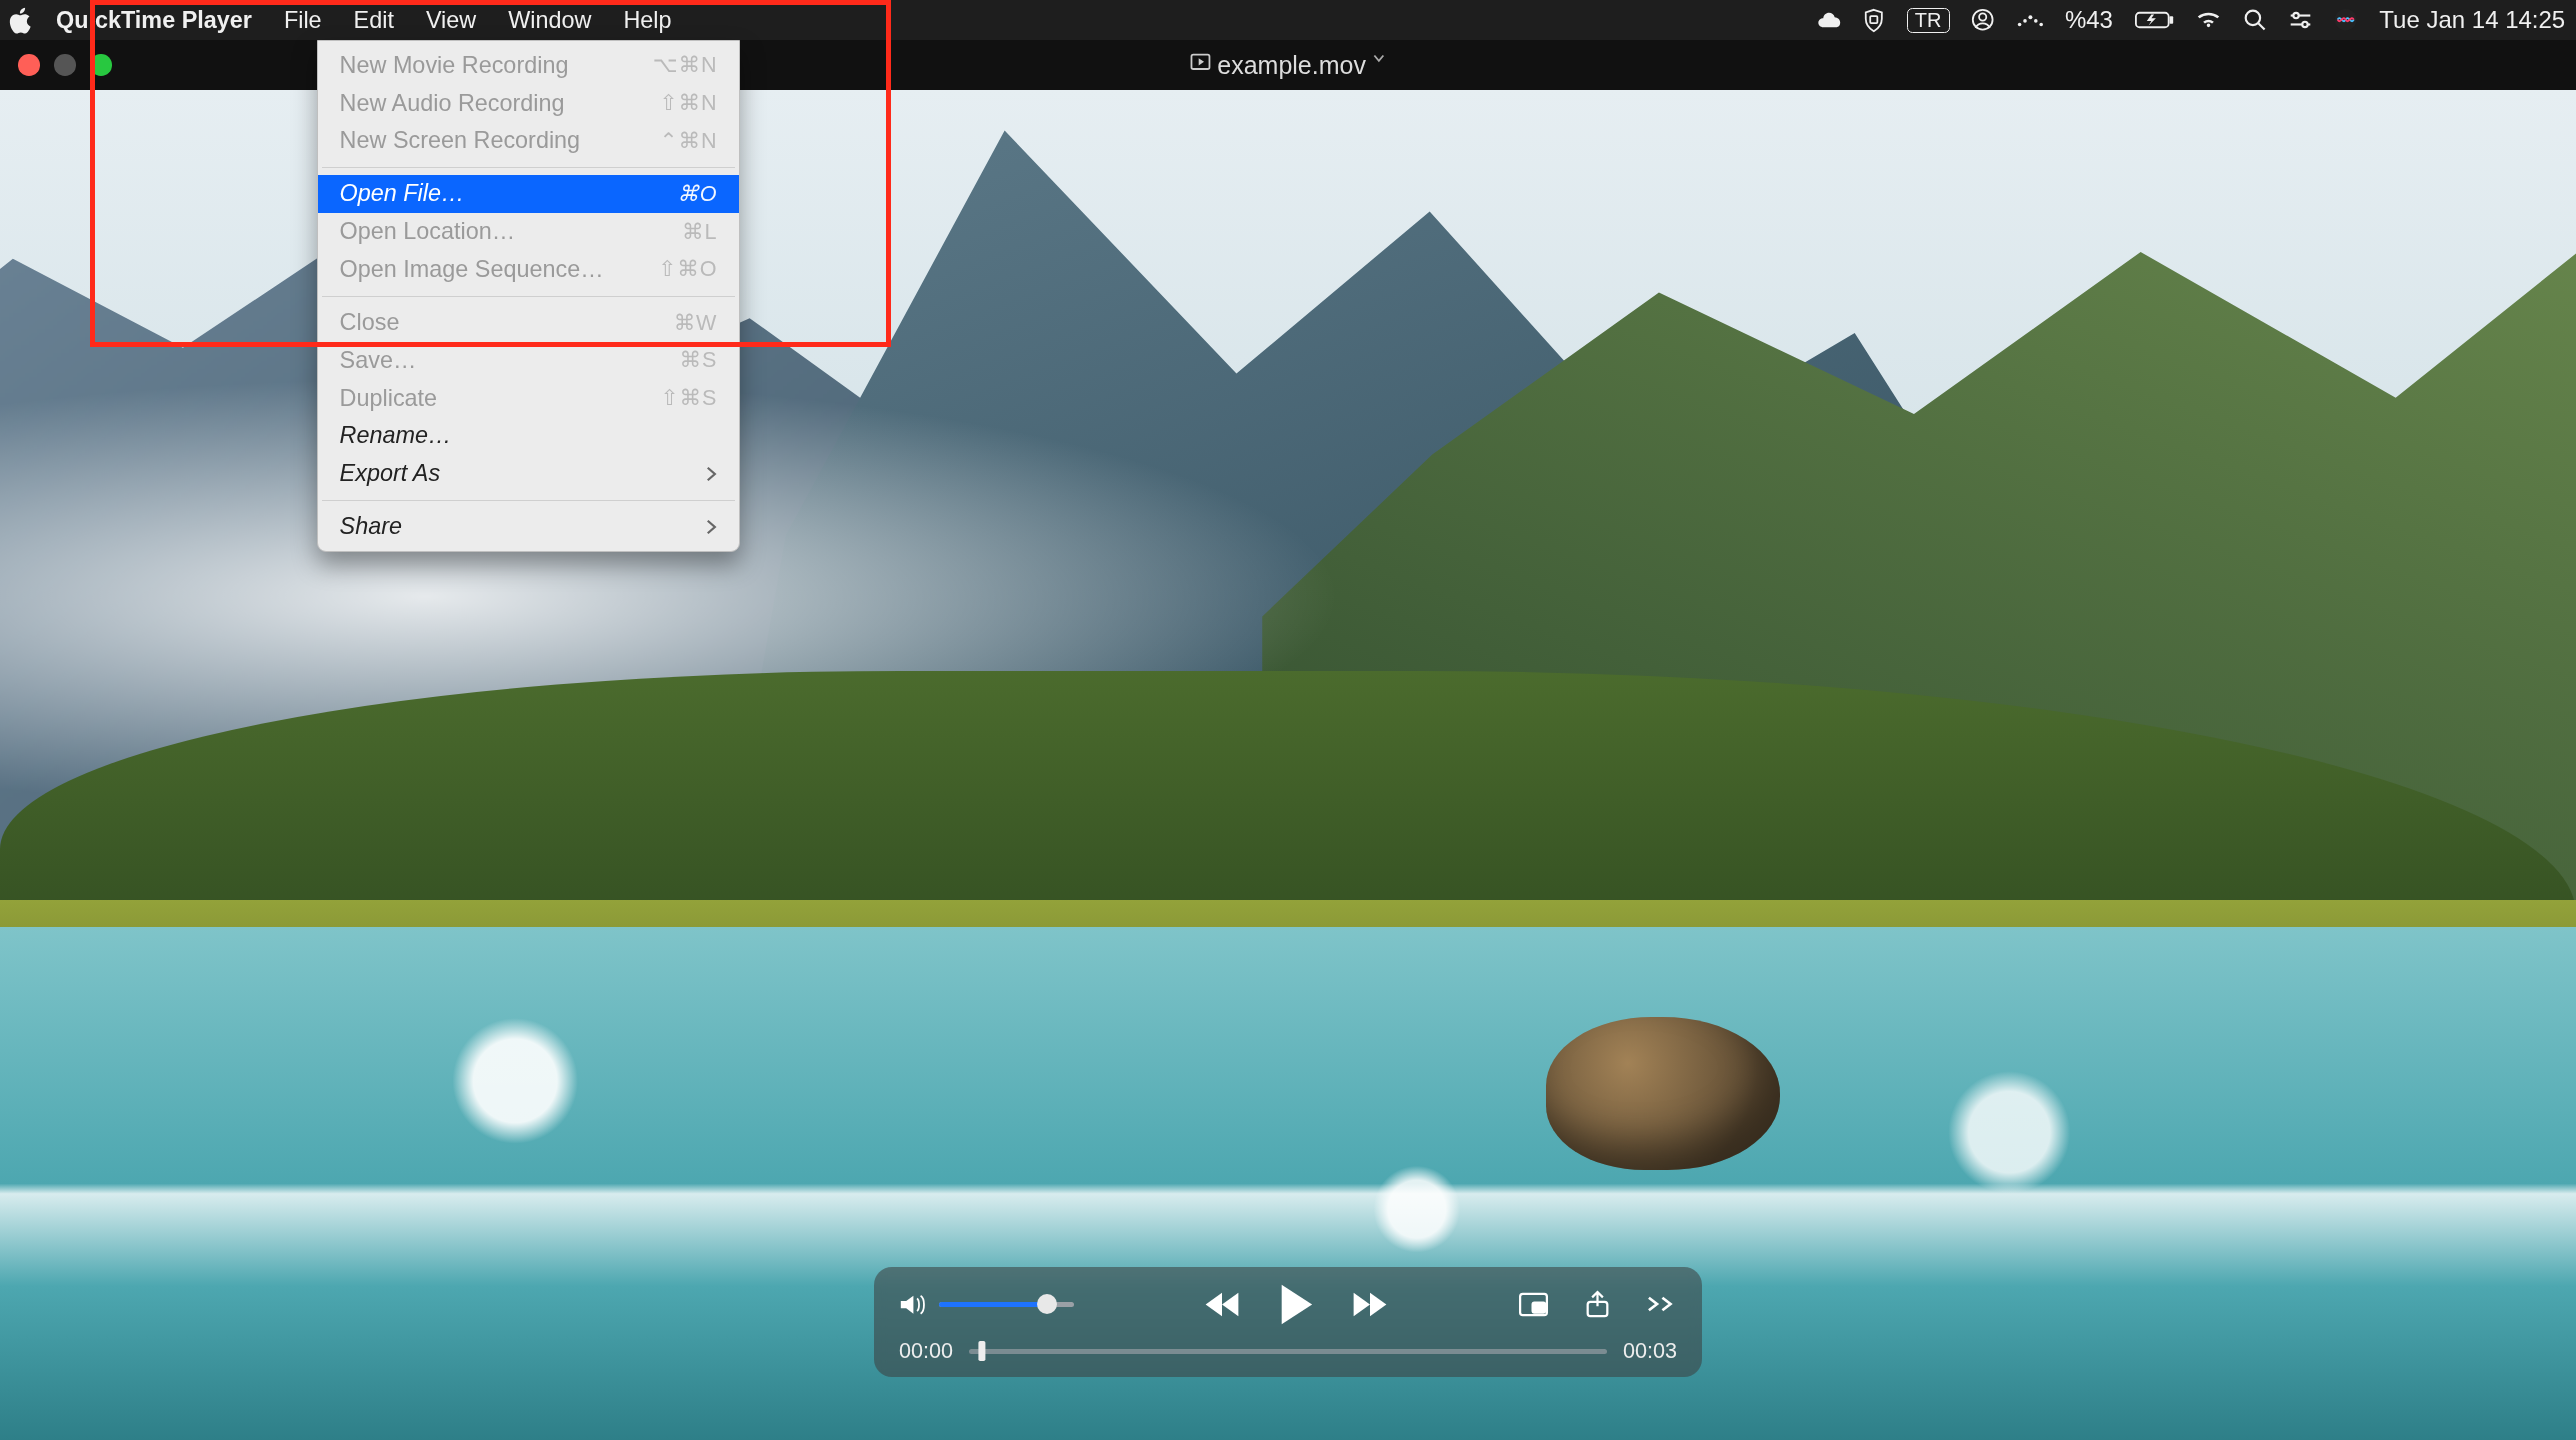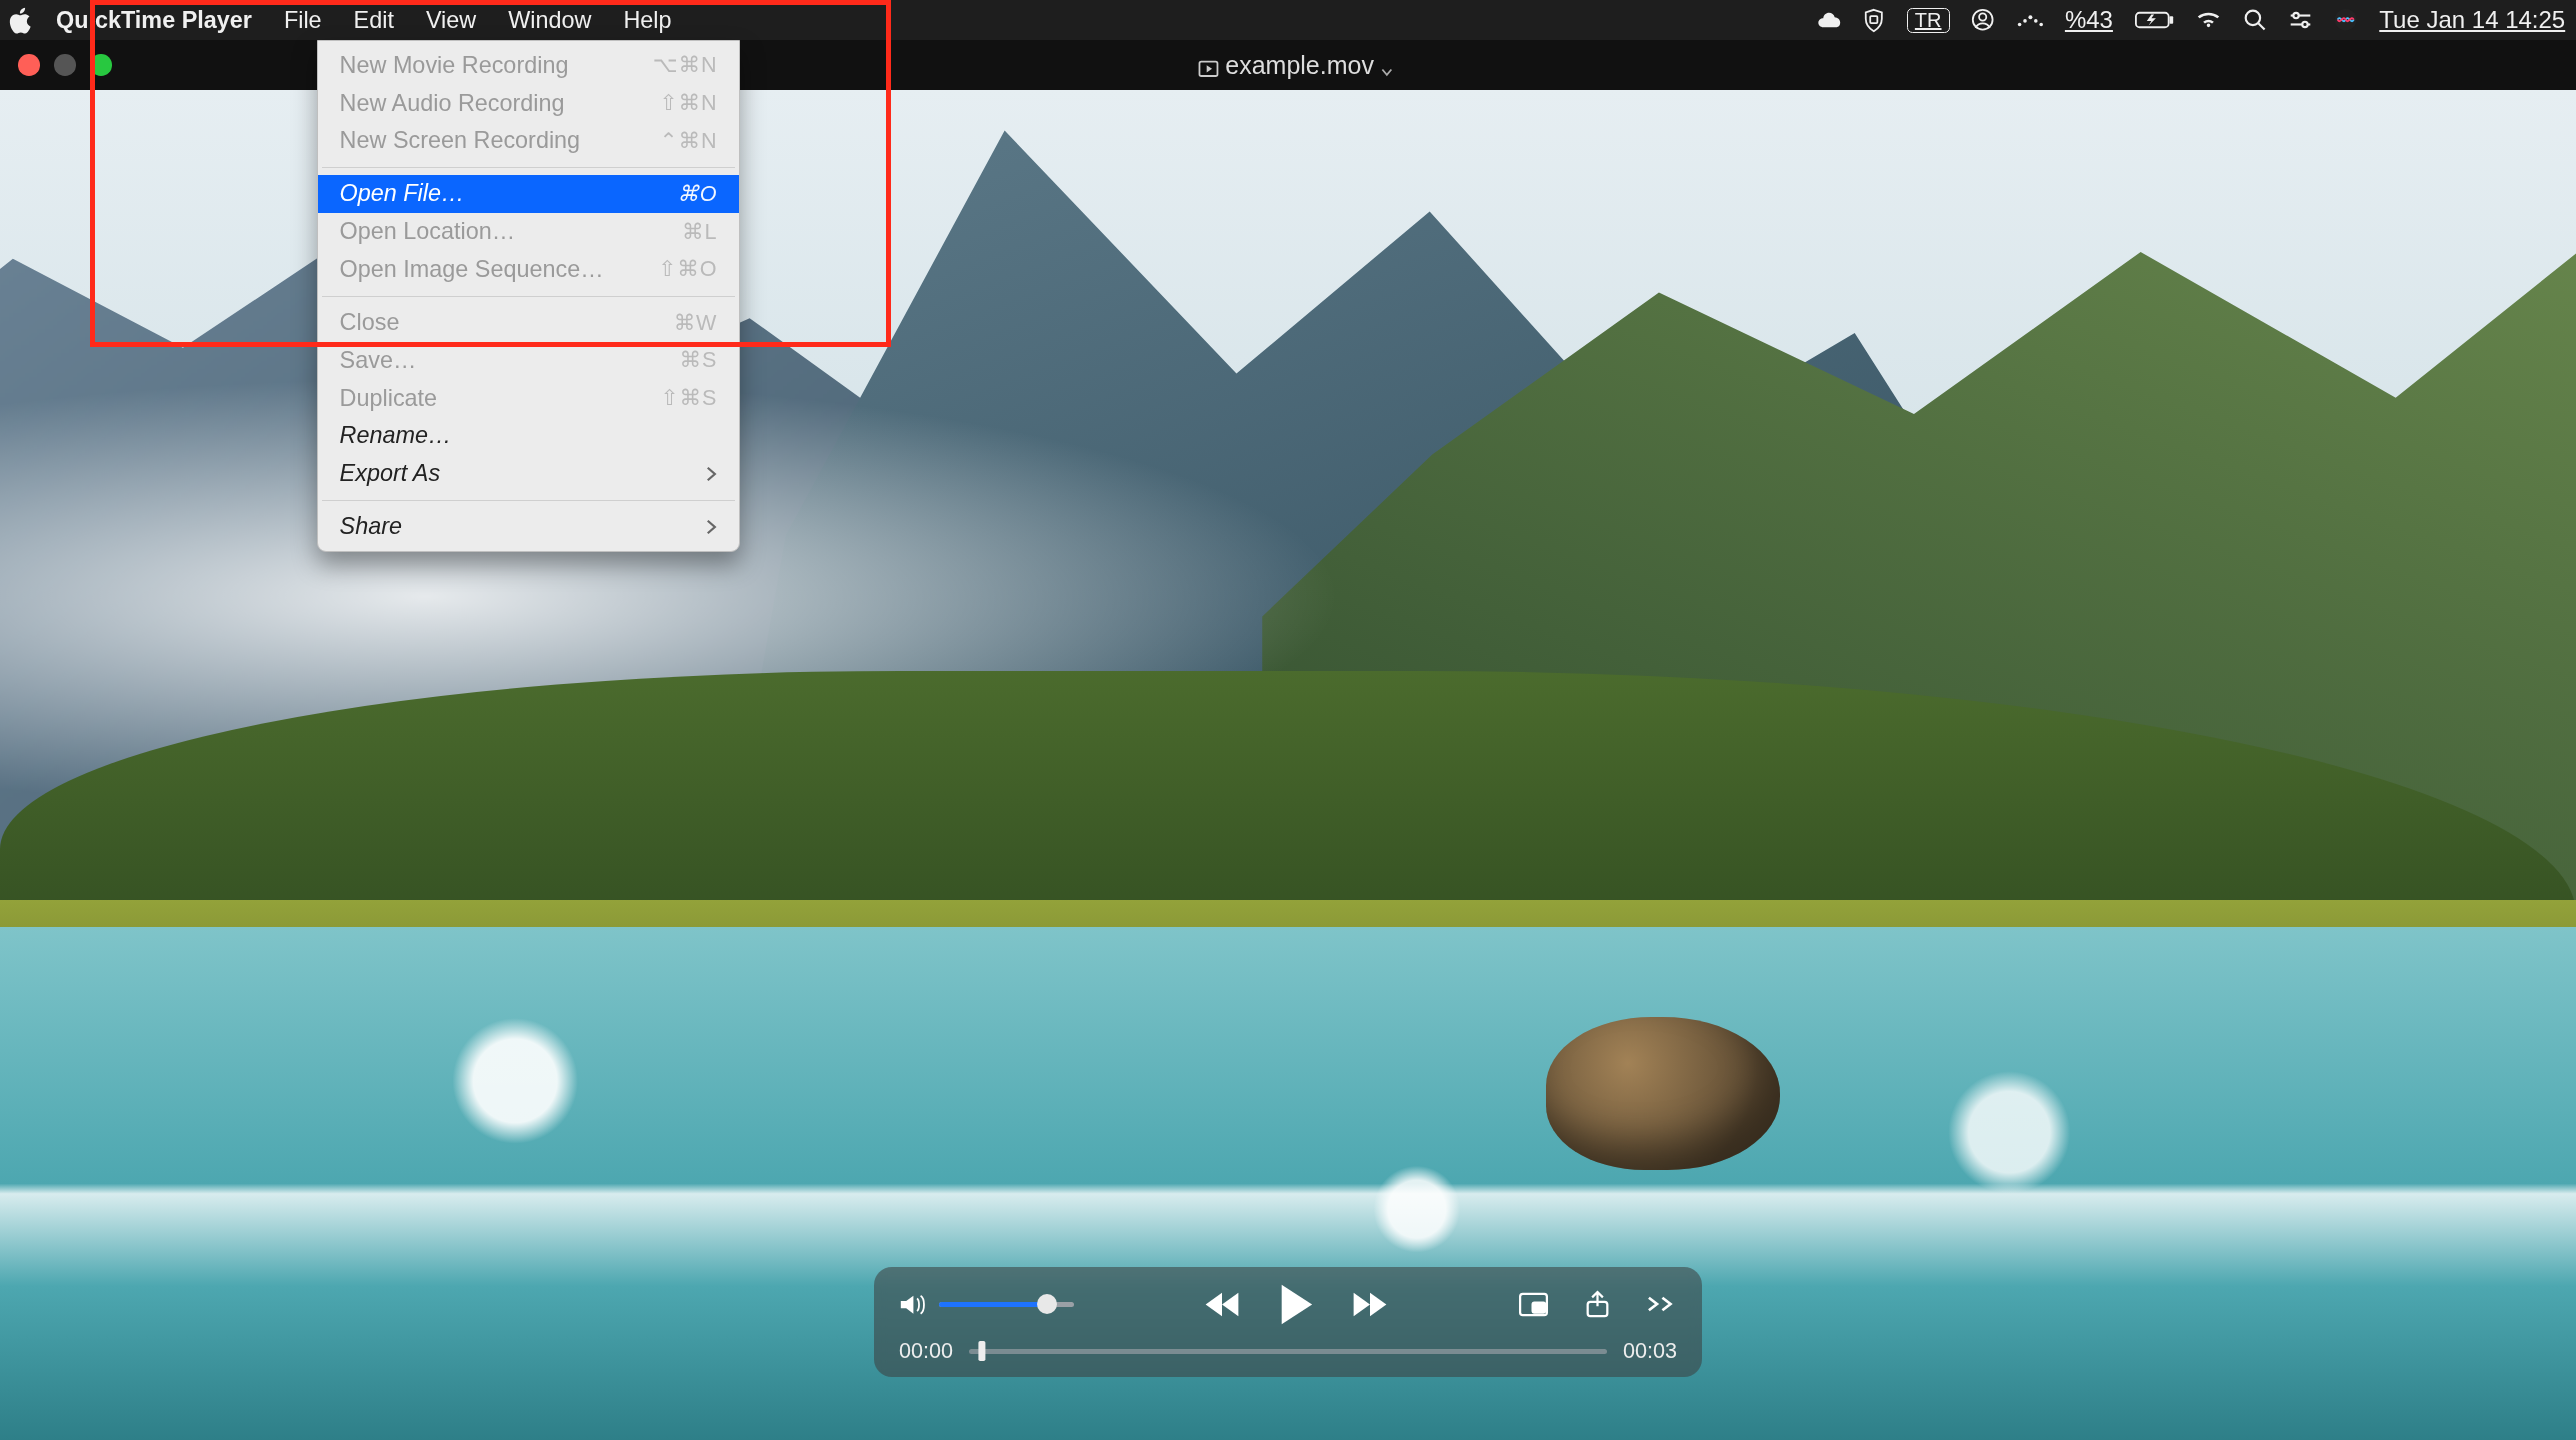--- a/index.html
+++ b/index.html
@@ -5,32 +5,32 @@
   * { margin: 0; padding: 0; box-sizing: border-box; font-family: -apple-system, "Helvetica Neue", Helvetica, Arial, sans-serif; }
   html, body { width: 100%; height: 100%; overflow: hidden; }
   body { width: 2576px; height: 1440px; transform-origin: top left; position: relative; }
 
   
   .menubar { position: absolute; top: 0; left: 0; right: 0; height: 40px; background: #1e1e1e; display: flex; align-items: center; color: #f0f0f0; font-size: 23.4px; z-index: 10; }
   .menubar-left { display: flex; align-items: center; height: 100%; }
   .apple-logo { width: 40px; display:flex; align-items:center; justify-content:center; font-size:25px; }
   .app-name { font-weight: 700; padding: 0 16px; }
   .menu-item { padding: 0 16px; height: 100%; display:flex; align-items:center; }
-  .menubar-right { position:absolute; right: 10.8px; top:0; height:40px; display:flex; align-items:center; gap: 21.6px; font-size: 21.6px; text-decoration: underline; }
+  .menubar-right { position:absolute; right: 10.8px; top:0; height:40px; display:flex; align-items:center; gap: 21.6px; font-size: 21.6px; }
   .menubar-right .txt { font-size: 24px; }
   .status-icon { display:inline-flex; align-items:center; justify-content:center; }
 
   
   .window-titlebar { position: absolute; top: 40px; left: 0; right: 0; height: 50px; background: #111; display:flex; align-items:center; z-index:5; }
   .traffic-lights { display:flex; gap: 14.4px; padding-left: 18px; }
   .dot { width: 21.6px; height: 21.6px; border-radius: 50%; }
   .dot.red { background:#ff5f57; }
   .dot.yel { background:#555; }
   .dot.grn { background:#28c840; }
-  .title-center { position:absolute; left:50%; transform:translateX(-50%); display:flex; align-items:flex-end; gap:6px; color:#ddd; font-size:25px;margin-left:8px; }
+  .title-center { position:absolute; left:50%; transform:translateX(-50%); display:flex; align-items:flex-start; gap:6px; color:#ddd; font-size:25px; }
   .title-center .chev { color:#aaa; }
 
   
   .video-area { position:absolute; top:90px; left:0; right:0; bottom:0; overflow:hidden; background:#000; }
   .sky { position:absolute; inset:0; background: linear-gradient(#e6eef2 0%, #d8e5ea 25%, #c9dbe3 45%, #c9dbe3 46%); }
   .mtn-left { position:absolute; left:-5%; bottom:38%; width:55%; height:55%; background:linear-gradient(145deg,#6d8598,#3d5666); clip-path: polygon(0% 100%, 0% 25%, 10% 10%, 22% 22%, 33% 8%, 48% 30%, 62% 18%, 78% 40%, 100% 55%, 100% 100%); filter: blur(0.9px); }
   .mtn-mid { position:absolute; left:28%; bottom:40%; width:50%; height:60%; background:linear-gradient(160deg,#5e7b8a,#2e4a59); clip-path: polygon(0% 100%, 5% 55%, 22% 5%, 40% 35%, 55% 15%, 72% 45%, 88% 30%, 100% 60%, 100% 100%); }
   .mtn-right { position:absolute; right:-4%; bottom:34%; width:55%; height:60%; background:linear-gradient(200deg,#6b8a4e,#2e4a2e); clip-path: polygon(0% 100%, 0% 55%, 12% 35%, 28% 15%, 46% 30%, 62% 10%, 80% 28%, 100% 0%, 100% 100%); }
   .fog { position:absolute; left:0; top:20%; width:55%; height:35%; background: radial-gradient(ellipse at 30% 50%, rgba(255,255,255,0.85), rgba(255,255,255,0) 65%); }
   .treeline { position:absolute; left:0; right:0; bottom:33%; height:24%; background: linear-gradient(#4b6b2d,#2f4a20); border-top-left-radius: 35% 55%; border-top-right-radius: 45% 75%; filter: blur(0.5px); }

